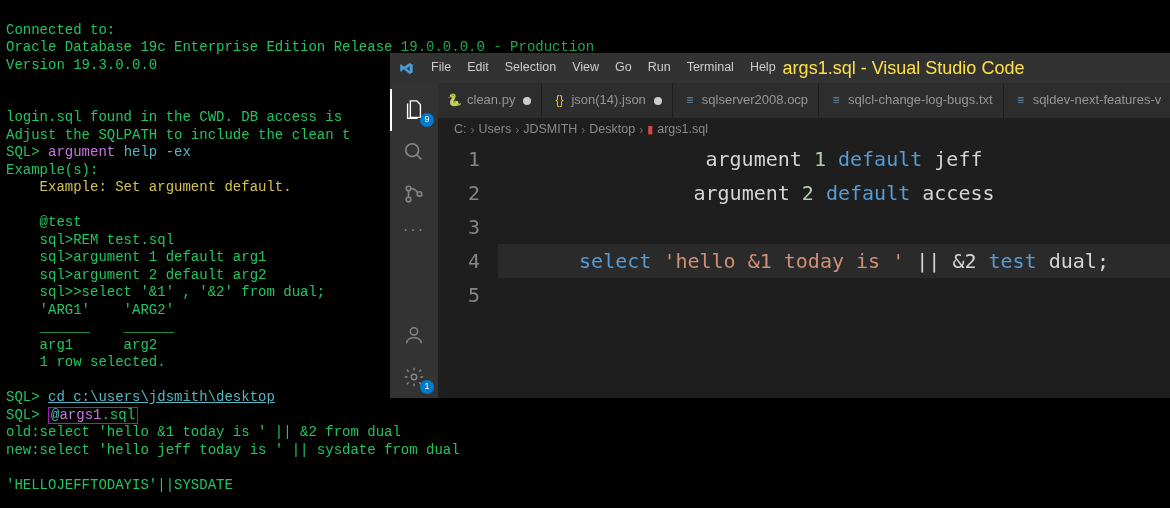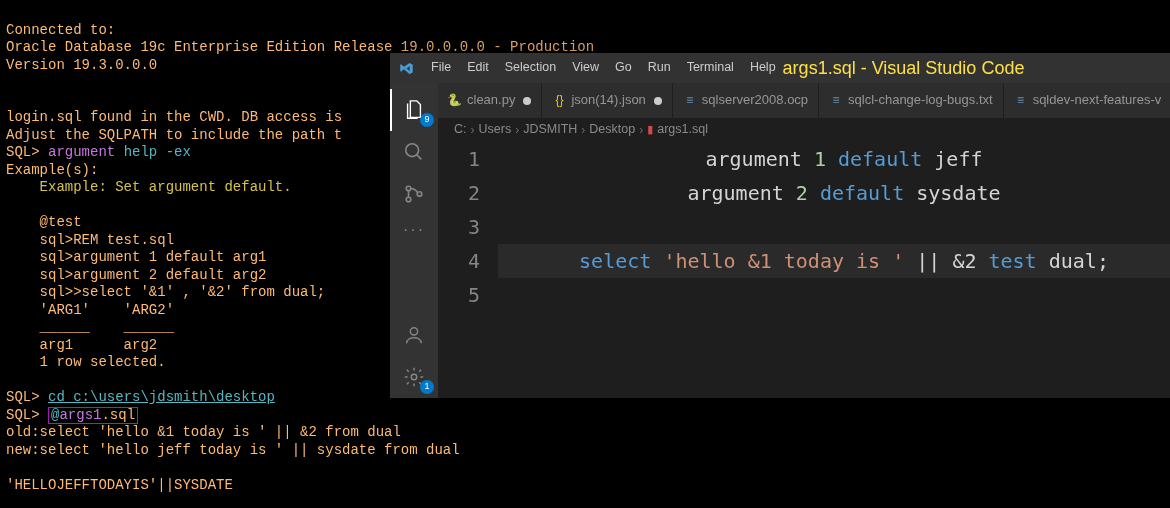--- a/index.html
+++ b/index.html
@@ -17,21 +17,21 @@
 
   
   .terminal {
     position: absolute;
     top: 0; left: 0;
     width: 700px;
     padding: 4px 6px;
     white-space: pre;
     font-size: 14px;
   }
-  .t-white { color: #fdba74; }
+  .t-white { color: #22c55e; }
   .t-yellow { color: #d6c24b; }
   .t-pink { color: #c678dd; }
   .t-cyan { color: #56b6c2; }
   .t-cyan-u { color: #56b6c2; text-decoration: underline; }
   .cmd-box {
     display: inline-block;
     border: 1px solid #a21caf;
     padding: 0 2px;
     line-height: 1.1;
     margin-top:-1px;
@@ -200,21 +200,21 @@
 </head>
 <body>
 
 <div class="terminal">
 <span class="t-white">Connected to:</span>
 <span class="t-white">Oracle Database 19c Enterprise Edition Release 19.0.0.0.0 - Production</span>
 <span class="t-white">Version 19.3.0.0.0</span>
 <span></span>
 <span></span>
 <span class="t-white">login.sql found in the CWD. DB access is</span>
-<span class="t-white">Adjust the SQLPATH to include the path t</span>
+<span class="t-white">Adjust the SQLPATH to include the clean t</span>
 <span><span class="t-white">SQL&gt;</span> <span class="t-pink">argument</span> <span class="t-cyan">help</span> <span class="t-cyan">-ex</span></span>
 <span class="t-white">Example(s):</span>
 <span>    <span class="t-yellow">Example: Set argument default.</span></span>
 <span></span>
 <span class="t-white">    <span>@test</span></span>
 <span class="t-white">    <span>sql&gt;REM test.sql</span></span>
 <span class="t-white">    <span>sql&gt;argument 1 default arg1</span></span>
 <span class="t-white">    <span>sql&gt;argument 2 default arg2</span></span>
 <span class="t-white">    <span>sql&gt;&gt;select '&amp;1' , '&amp;2' from dual;</span></span>
 <span class="t-white">    <span>'ARG1'    'ARG2'</span></span>
@@ -335,21 +335,21 @@
       <div class="code-area">
         <div class="gutter">
           <div class="ln">1</div>
           <div class="ln">2</div>
           <div class="ln">3</div>
           <div class="ln">4</div>
           <div class="ln">5</div>
         </div>
         <div class="code-text">
           <div class="code-line"><span class="tok-ident">argument</span> <span class="tok-num">1</span> <span class="tok-kw">default</span> <span class="tok-ident">jeff</span></div>
-          <div class="code-line"><span class="tok-ident">argument</span> <span class="tok-num">2</span> <span class="tok-kw">default</span> <span class="tok-ident">sysdate</span></div>
+          <div class="code-line"><span class="tok-ident">argument</span> <span class="tok-num">2</span> <span class="tok-kw">default</span> <span class="tok-ident">access</span></div>
           <div class="code-line"></div>
           <div class="code-line current"><span class="tok-kw">select</span> <span class="tok-str">'hello &amp;1 today is '</span><span class="tok-ident"> || </span><span class="tok-ident">&amp;2 </span><span class="tok-kw">test</span><span class="tok-ident"> dual;</span></div>
           <div class="code-line"></div>
         </div>
       </div>
 
     </div>
   </div>
 </div>
 

